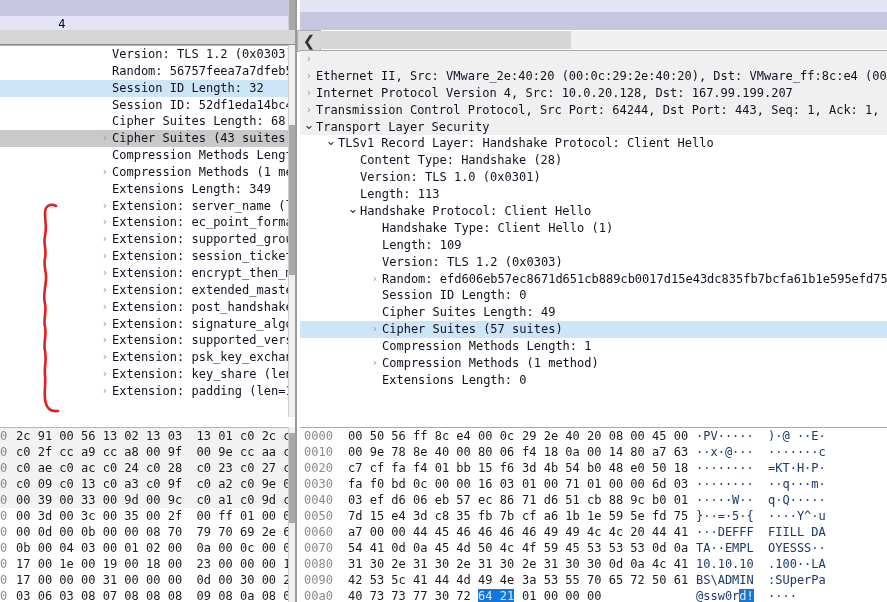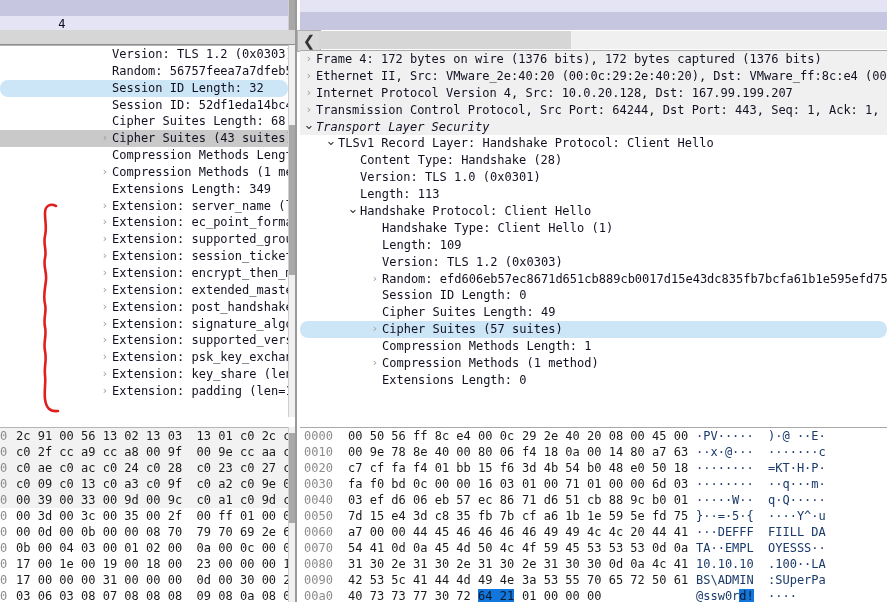--- a/index.html
+++ b/index.html
@@ -13,36 +13,36 @@
   
   .plist{overflow:hidden;background:#fff;}
   .prow{height:16px;line-height:16px;font-size:12px;color:#0a0a23;white-space:pre;}
   .prow.sel{background:#c6c6e0;}
   .prow.alt{background:#e4e4f4;}
   .pcell{display:inline-block;vertical-align:top;overflow:hidden;}
 
   
   .tree{background:#ffffff;overflow:hidden;}
   .trow{height:16.5px;line-height:16.5px;font-size:12px;color:#111122;white-space:pre;position:relative;}
-  .trow.hl-blue{background:#cde6f7;border-radius:8px;}
+  .trow.hl-blue{background:#cde6f7;}
   .trow.hl-gray{background:#c9c9c9;}
   .trow.hl-light{background:#f0f0f0;}
   .arrow{position:absolute;width:12px;text-align:center;color:#9a9a9a;font-size:11px;
          font-family:"DejaVu Sans",sans-serif;}
   .arrow.open{color:#303030;}
   .tlabel{position:absolute;white-space:pre;}
 
   
   .hex{background:#ffffff;overflow:hidden;}
   .hrow{height:16px;line-height:16px;font-size:12px;white-space:pre;color:#1a1a1a;}
   .hrow.shade{background:#f2f2f2;}
   .hoff{color:#8a8a8a;display:inline-block;}
   .hbytes{display:inline-block;}
   .hasc{display:inline-block;color:#1a3a6a;}
-  .selbyte{background:#1177dd;color:#0f172a;}
+  .selbyte{background:#1177dd;color:#e5e5e5;}
 
   
   .vsb{background:#f0f0f0;border-left:1px solid #cfcfcf;}
   .vsb .thumb{background:#a8a8a8;width:100%;}
 
   .backbtn{background:#d9d9d9;color:#333;font-size:15px;text-align:center;
            font-family:"DejaVu Sans",sans-serif;line-height:20px;}
   .graybar{background:#d6d6d6;}
   .divider{background:#9a9a9a;}
 
@@ -155,25 +155,25 @@
 
   <div class="abs backbtn" style="left:297px;top:30px;width:22px;height:20px;border:1px solid #b0b0b0;">
     <span>❮</span>
   </div>
 
   <div class="abs graybar" style="left:319px;top:31px;width:252px;height:18px;"></div>
   <div class="abs" style="left:571px;top:31px;width:316px;height:18px;background:#f0f0f0;"></div>
 
   <div class="abs tree" style="left:300px;top:50px;width:587px;height:372px;border-top:1px solid #a8a8a8;">
     <div id="tree-right">
-        <div class="trow hl-light" style="height: 16.9px; line-height: 16.9px;"><span class="arrow" style="left: 3px;">›</span><span class="tlabel" style="left: 16px;">Frame 4: 172 bytes on wire (1376 bits), 172 bytes captured (1376 bits)</span></div>
+        <div class="trow hl-light" style="height: 16.9px; line-height: 16.9px;"><span class="arrow" style="left: 3px;">›</span></div>
         <div class="trow hl-light" style="height: 16.9px; line-height: 16.9px;"><span class="arrow" style="left: 3px;">›</span><span class="tlabel" style="left: 16px;">Ethernet II, Src: VMware_2e:40:20 (00:0c:29:2e:40:20), Dst: VMware_ff:8c:e4 (00:50</span></div>
         <div class="trow hl-light" style="height: 16.9px; line-height: 16.9px;"><span class="arrow" style="left: 3px;">›</span><span class="tlabel" style="left: 16px;">Internet Protocol Version 4, Src: 10.0.20.128, Dst: 167.99.199.207</span></div>
         <div class="trow hl-light" style="height: 16.9px; line-height: 16.9px;"><span class="arrow" style="left: 3px;">›</span><span class="tlabel" style="left: 16px;">Transmission Control Protocol, Src Port: 64244, Dst Port: 443, Seq: 1, Ack: 1, Len</span></div>
-        <div class="trow hl-light" style="height: 16.9px; line-height: 16.9px;"><span class="arrow open" style="left: 3px; font-size: 13px; line-height: 12.9px;">⌄</span><span class="tlabel" style="left: 16px; font-style: italic;">Transport Layer Security</span></div>
+        <div class="trow hl-light" style="height: 16.9px; line-height: 16.9px;"><span class="arrow open" style="left: 3px; font-size: 13px; line-height: 12.9px;">⌄</span><span class="tlabel" style="left: 16px;">Transport Layer Security</span></div>
         <div class="trow" style="height: 16.9px; line-height: 16.9px;"><span class="arrow open" style="left: 25px; font-size: 13px; line-height: 12.9px;">⌄</span><span class="tlabel" style="left: 38px;">TLSv1 Record Layer: Handshake Protocol: Client Hello</span></div>
         <div class="trow" style="height: 16.9px; line-height: 16.9px;"><span class="tlabel" style="left: 60px;">Content Type: Handshake (28)</span></div>
         <div class="trow" style="height: 16.9px; line-height: 16.9px;"><span class="tlabel" style="left: 60px;">Version: TLS 1.0 (0x0301)</span></div>
         <div class="trow" style="height: 16.9px; line-height: 16.9px;"><span class="tlabel" style="left: 60px;">Length: 113</span></div>
         <div class="trow" style="height: 16.9px; line-height: 16.9px;"><span class="arrow open" style="left: 47px; font-size: 13px; line-height: 12.9px;">⌄</span><span class="tlabel" style="left: 60px;">Handshake Protocol: Client Hello</span></div>
         <div class="trow" style="height: 16.9px; line-height: 16.9px;"><span class="tlabel" style="left: 82px;">Handshake Type: Client Hello (1)</span></div>
         <div class="trow" style="height: 16.9px; line-height: 16.9px;"><span class="tlabel" style="left: 82px;">Length: 109</span></div>
         <div class="trow" style="height: 16.9px; line-height: 16.9px;"><span class="tlabel" style="left: 82px;">Version: TLS 1.2 (0x0303)</span></div>
         <div class="trow" style="height: 16.9px; line-height: 16.9px;"><span class="arrow" style="left: 69px;">›</span><span class="tlabel" style="left: 82px;">Random: efd606eb57ec8671d651cb889cb0017d15e43dc835fb7bcfa61b1e595efd75a7</span></div>
         <div class="trow" style="height: 16.9px; line-height: 16.9px;"><span class="tlabel" style="left: 82px;">Session ID Length: 0</span></div>

